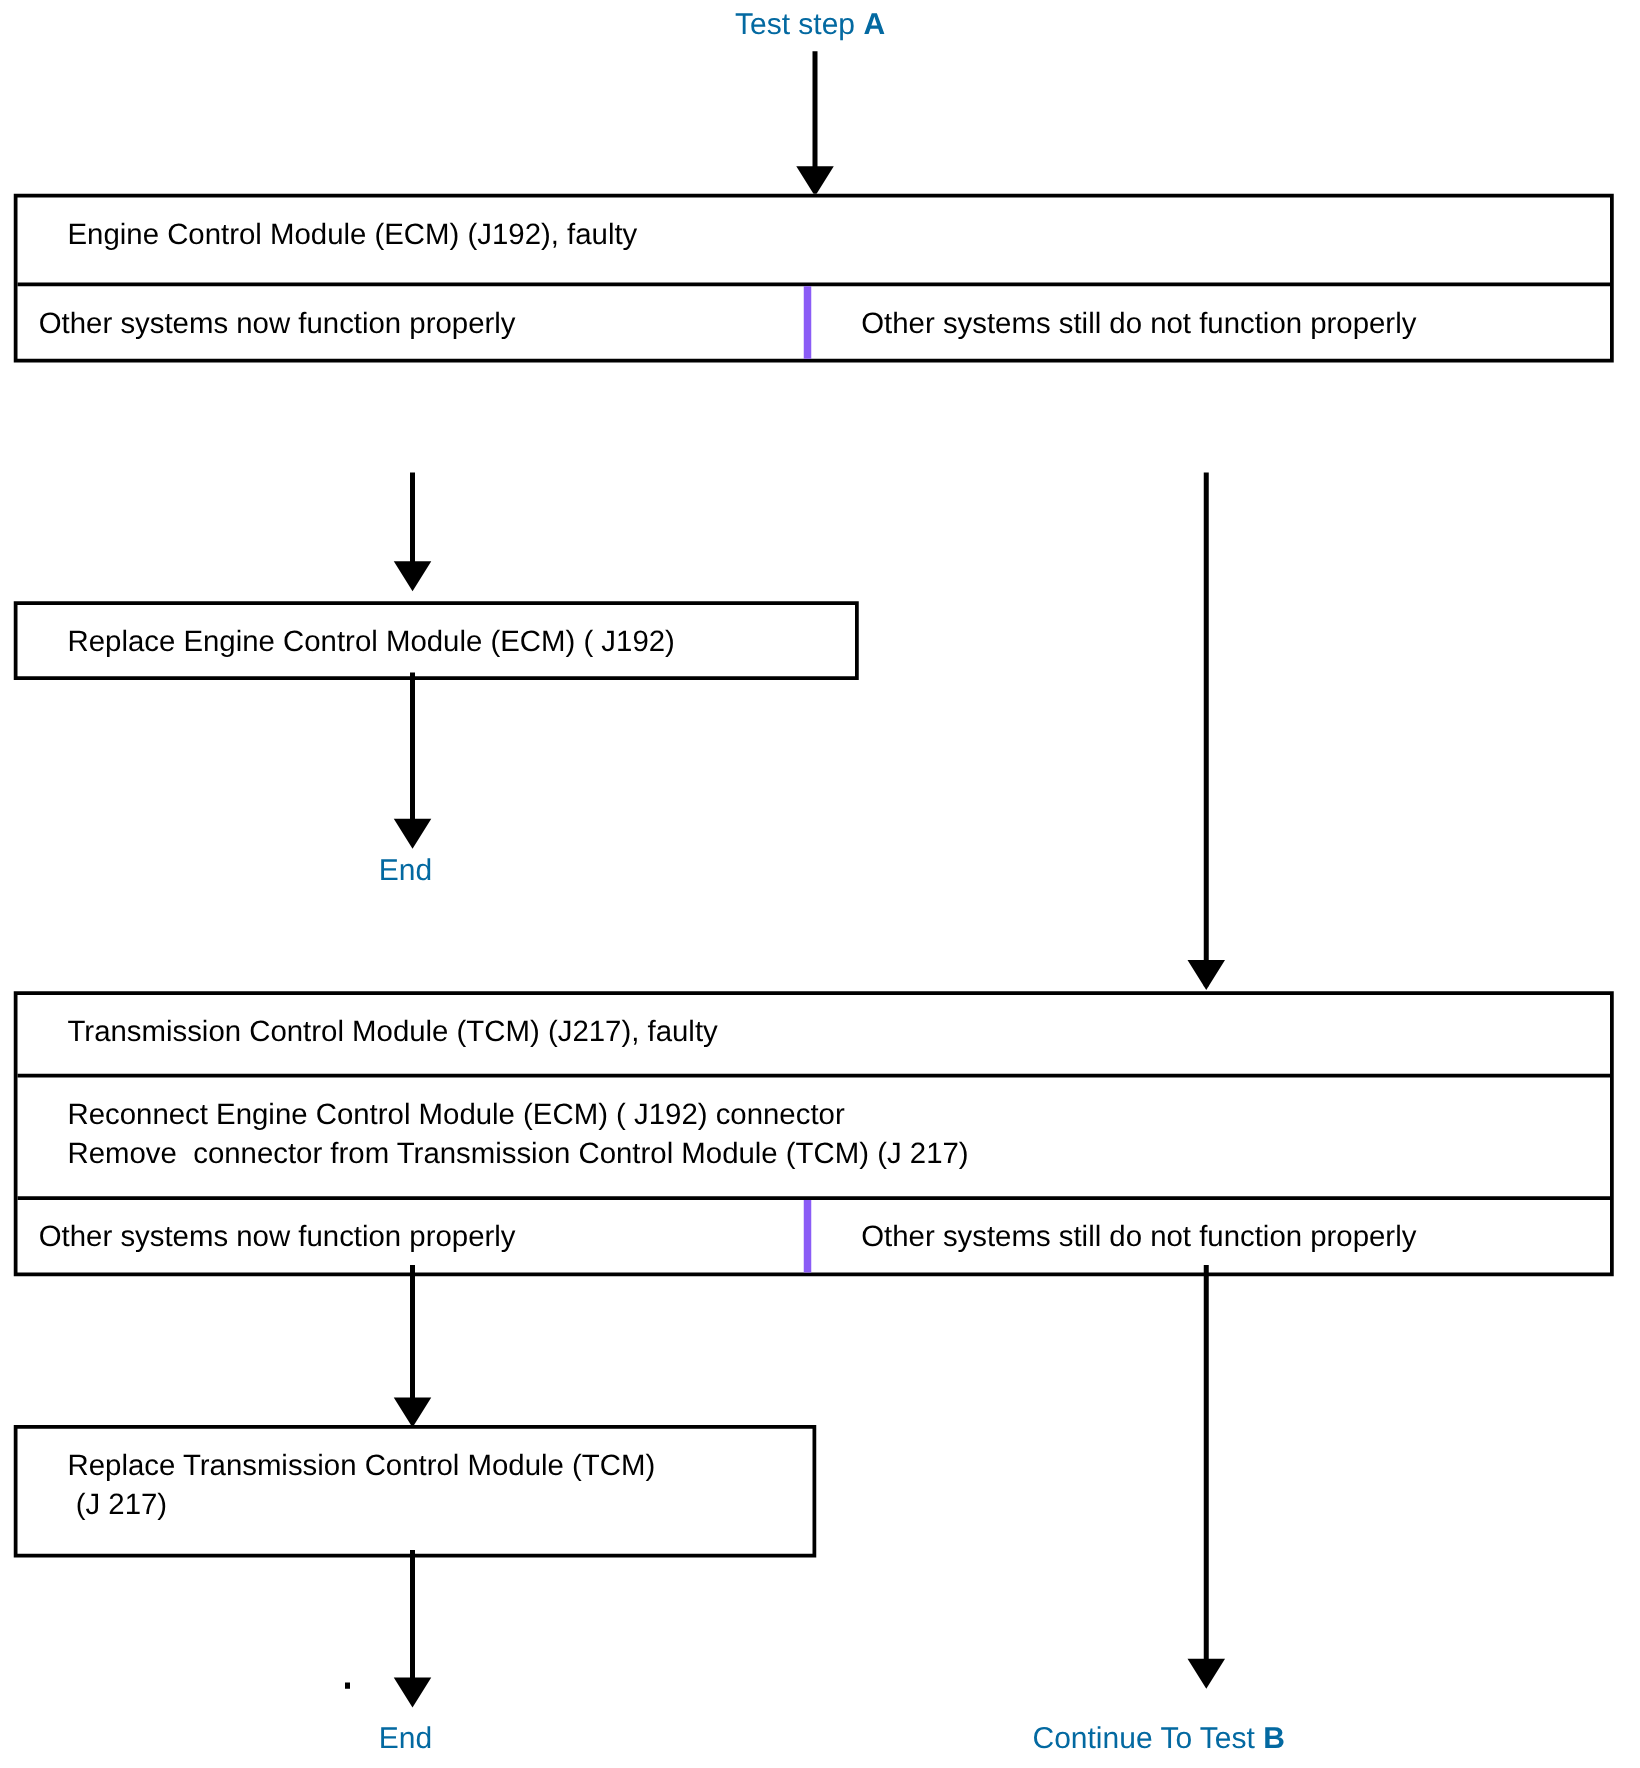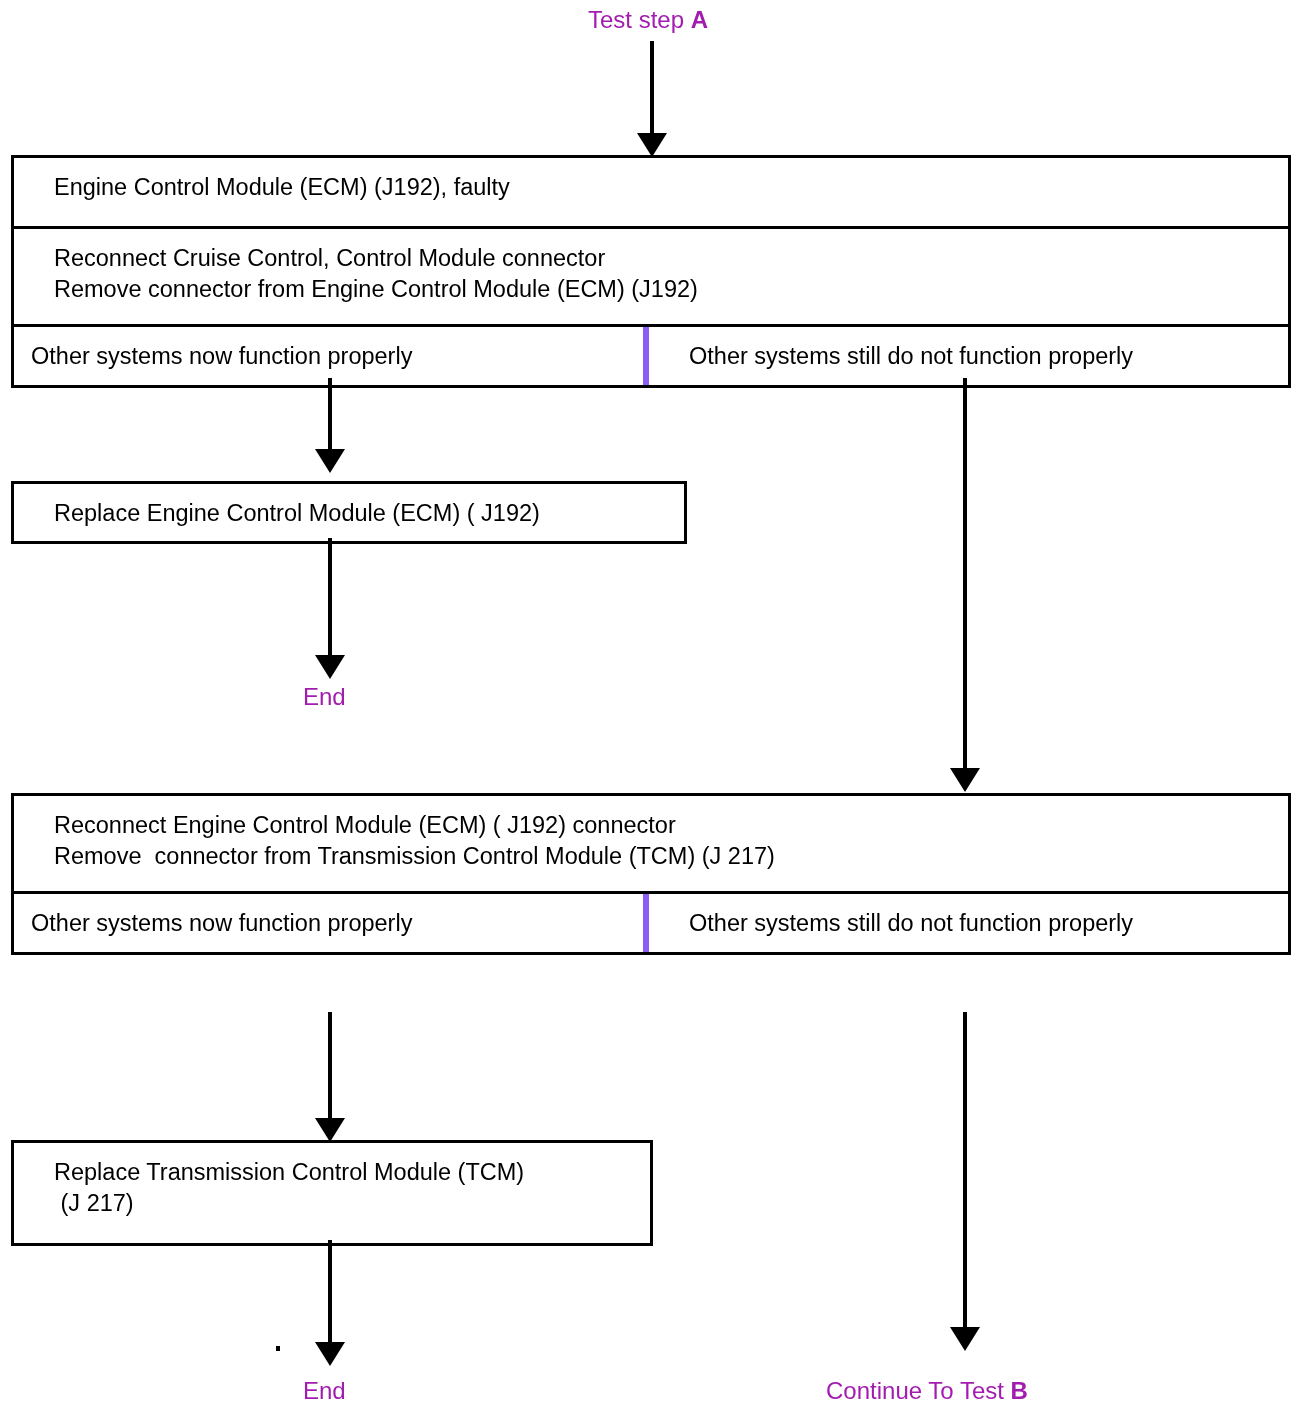--- a/index.html
+++ b/index.html
@@ -18,21 +18,21 @@
     background: #ffffff;
     overflow: hidden;
   }
 
   
   .label {
     position: absolute;
     font-size: 24px;
     line-height: 28px;
     white-space: nowrap;
-    color: #a21caf;
+    color: #0369a1;
   }
   .label .bold {
     font-weight: bold;
   }
 
   
   .box {
     position: absolute;
     border: 3px solid #000;
     box-sizing: border-box;
@@ -94,26 +94,20 @@
   <div class="vline" style="left:650px; top:41px; height:100px;"></div>
   <div class="arrowhead" style="left:637px; top:133px;"></div>
 
   <div class="box" style="left:11px; top:155px; width:1280px;">
     <div class="row">
       <div class="cell full" style="height:68px;">
         <span class="line">Engine Control Module (ECM) (J192), faulty</span>
       </div>
     </div>
     <div class="row">
-      <div class="cell full" style="height:95px;">
-        <span class="line">Reconnect Cruise Control, Control Module connector</span>
-        <span class="line">Remove connector from Engine Control Module (ECM) (J192)</span>
-      </div>
-    </div>
-    <div class="row">
       <div class="cell split-left" style="height:58px;">
         <span class="line">Other systems now function properly</span>
       </div>
       <div class="cell split-right" style="height:58px;">
         <span class="line">Other systems still do not function properly</span>
       </div>
     </div>
   </div>
 
   <div class="vline" style="left:328px; top:378px; height:76px;"></div>
@@ -128,20 +122,25 @@
         <span class="line">Replace Engine Control Module (ECM) ( J192)</span>
       </div>
     </div>
   </div>
 
   <div class="vline" style="left:328px; top:538px; height:122px;"></div>
   <div class="arrowhead" style="left:315px; top:655px;"></div>
   <div class="label" style="left:303px; top:683px;">End</div>
 
   <div class="box" style="left:11px; top:793px; width:1280px;">
+    <div class="row">
+      <div class="cell full" style="height:63px;">
+        <span class="line">Transmission Control Module (TCM) (J217), faulty</span>
+      </div>
+    </div>
     <div class="row">
       <div class="cell full" style="height:95px;">
         <span class="line">Reconnect Engine Control Module (ECM) ( J192) connector</span>
         <span class="line">Remove  connector from Transmission Control Module (TCM) (J 217)</span>
       </div>
     </div>
     <div class="row">
       <div class="cell split-left" style="height:58px;">
         <span class="line">Other systems now function properly</span>
       </div>

